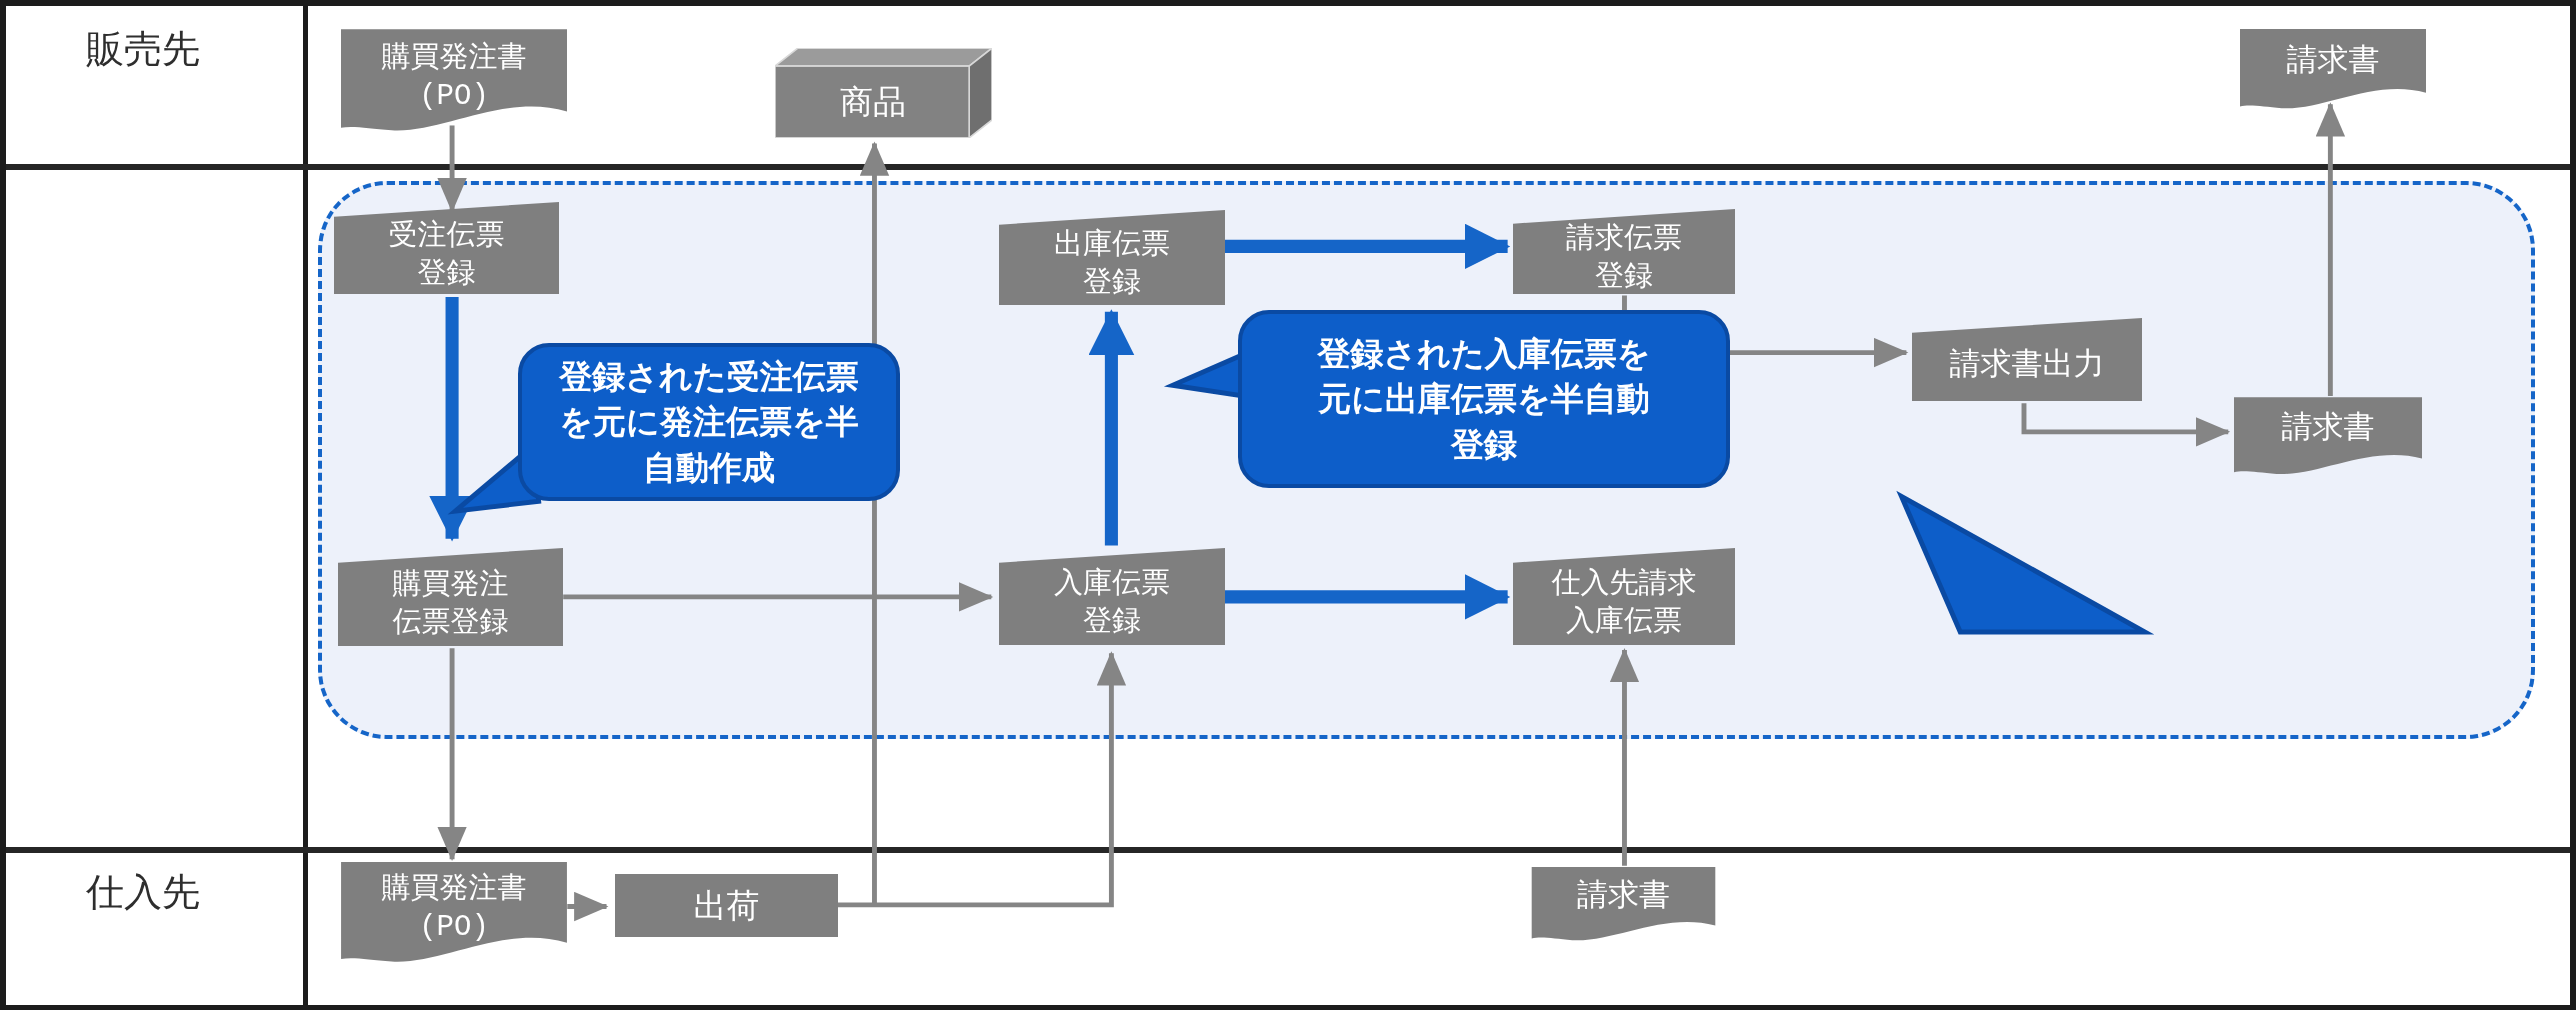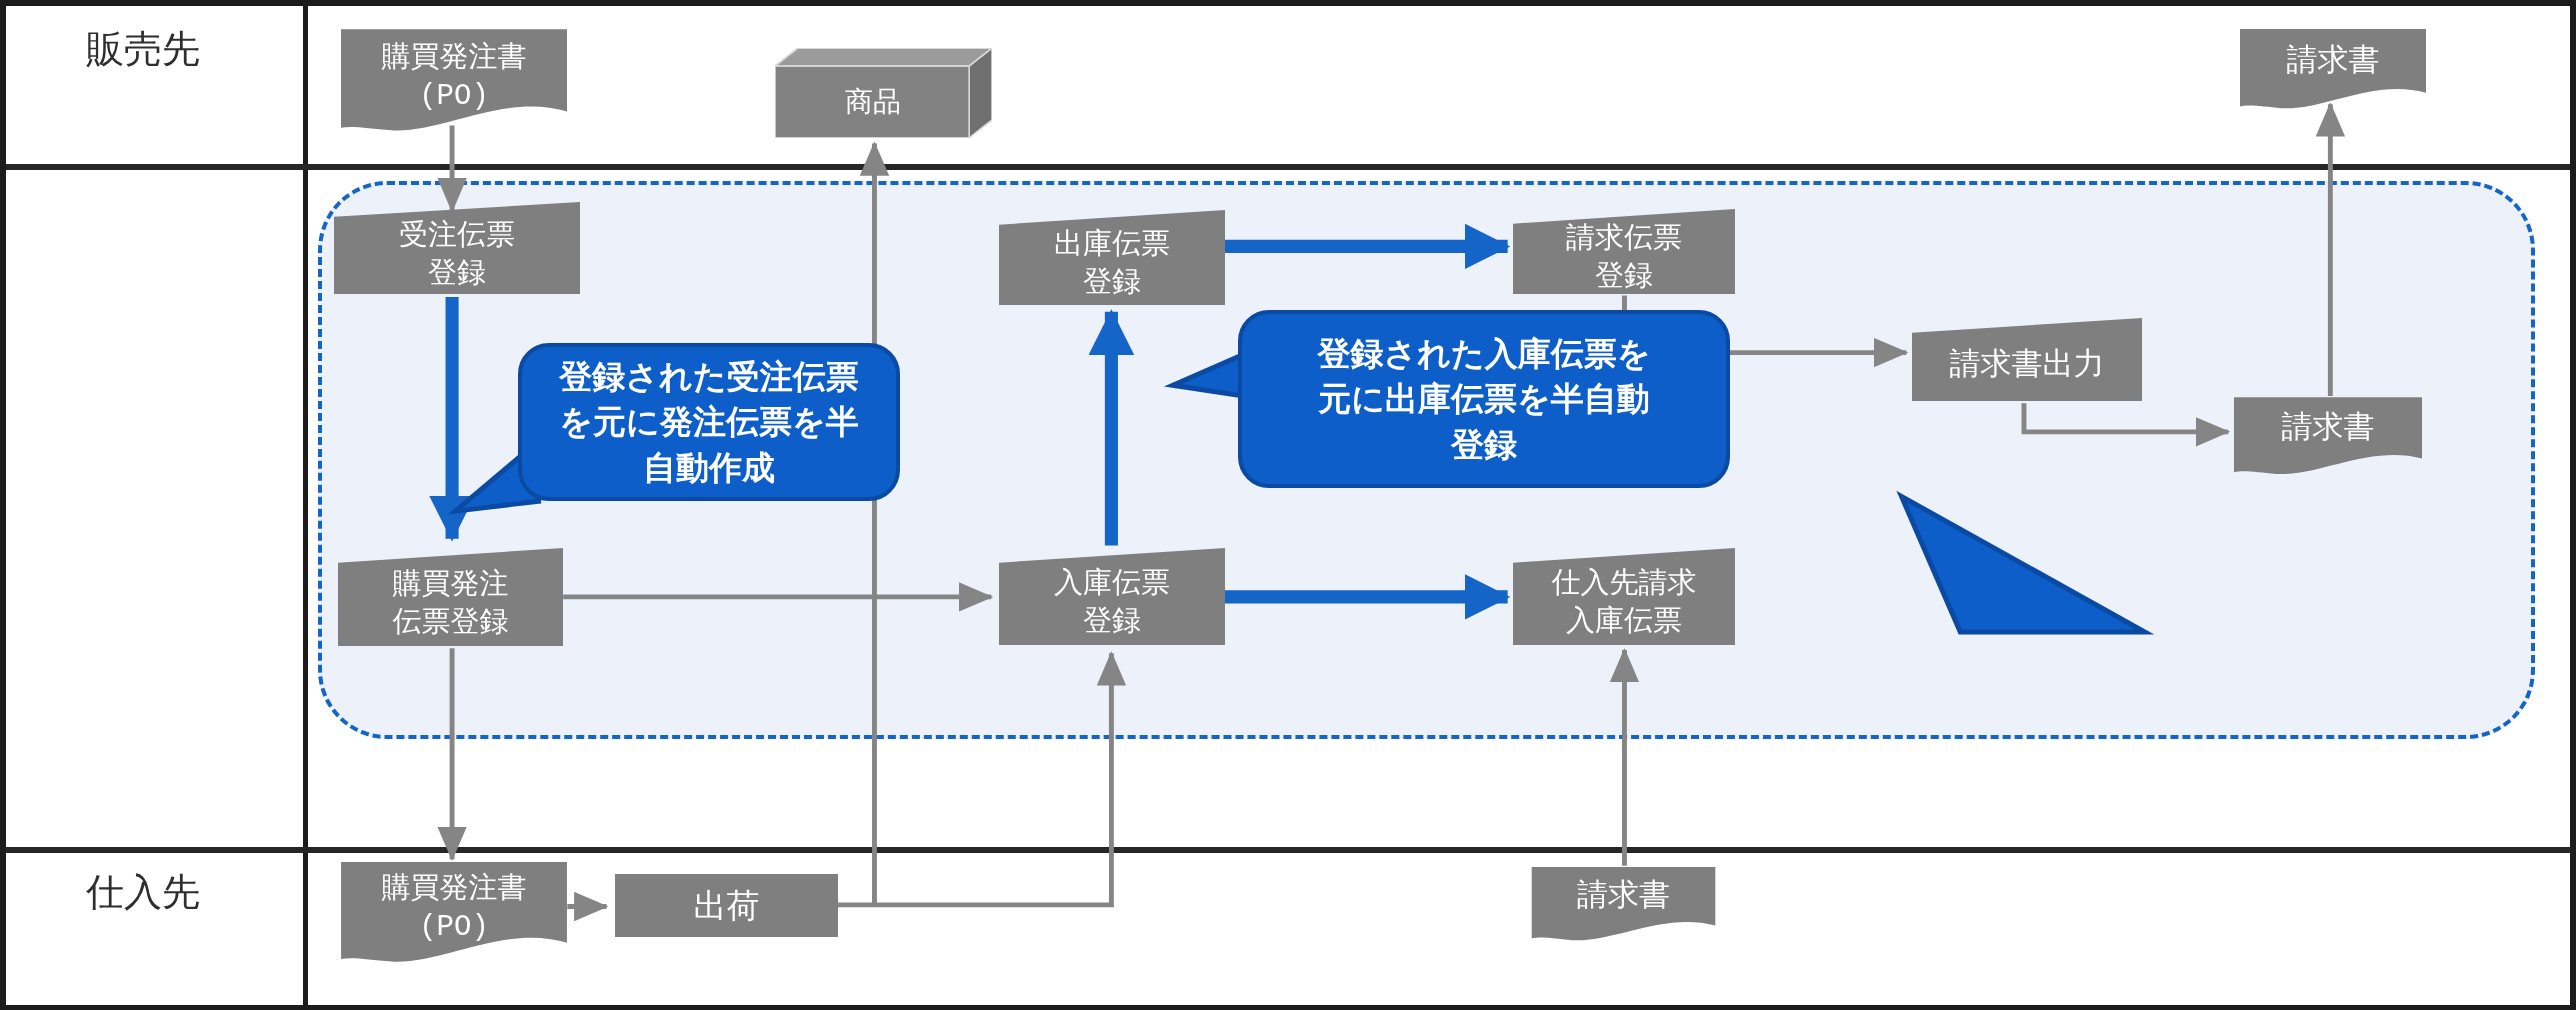--- a/index.html
+++ b/index.html
@@ -29,21 +29,21 @@
   .box.slant{clip-path:polygon(0 14.7px,100% 0,100% 100%,0 100%);padding-top:9.8px;}
   .doc{position:absolute;z-index:4;color:#fff;}
   .doc svg{position:absolute;left:0;top:0;}
   .doc .lbl{
     position:absolute;left:0;top:0;width:100%;height:78%;display:flex;align-items:center;
     justify-content:center;text-align:center;white-space:pre-line;font-size:29px;line-height:1.3;font-family:Liberation Mono, monospace;
   }
   .cube{position:absolute;z-index:4;color:#fff;}
   .cube .lbl{
     position:absolute;left:0;top:18px;width:196px;height:72px;display:flex;align-items:center;
-    justify-content:center;font-size:28px;
+    justify-content:center;font-size:33px;
   }
   .callout{
     position:absolute;background:#0d5ec9;border:4.9px solid #0a4aa3;border-radius:31px;
     color:#fff;display:flex;align-items:center;justify-content:center;text-align:center;
     white-space:pre-line;font-weight:bold;font-size:33px;line-height:1.38;z-index:6;
     box-sizing:border-box;padding:6.5px 11.4px;
   }
 </style>
 </head>
 <body>
@@ -125,21 +125,21 @@
 
   <div class="cube" style="left:769px;top:42px;width:217px;height:90px">
     <svg width="217" height="90" viewBox="0 0 266 110">
       <polygon points="0,22 28,0 266,0 238,22" fill="#9b9b9b" stroke="#d8d8d8" stroke-width="2"></polygon>
       <polygon points="238,22 266,0 266,88 238,110" fill="#6f6f6f" stroke="#d8d8d8" stroke-width="2"></polygon>
       <rect x="0" y="22" width="238" height="88" fill="#828282" stroke="#d8d8d8" stroke-width="2"></rect>
     </svg>
     <span class="lbl">商品</span>
   </div>
 
-  <div class="box slant" style="left:328px;top:196px;width:246px;height:92px">
+  <div class="box slant" style="left:328px;top:196px;width:225px;height:92px">
     <span>受注伝票
 登録</span>
   </div>
   <div class="box slant" style="left:993px;top:204px;width:226px;height:95px">
     <span>出庫伝票
 登録</span>
   </div>
   <div class="box slant" style="left:1507px;top:203px;width:222px;height:85px">
     <span>請求伝票
 登録</span>

